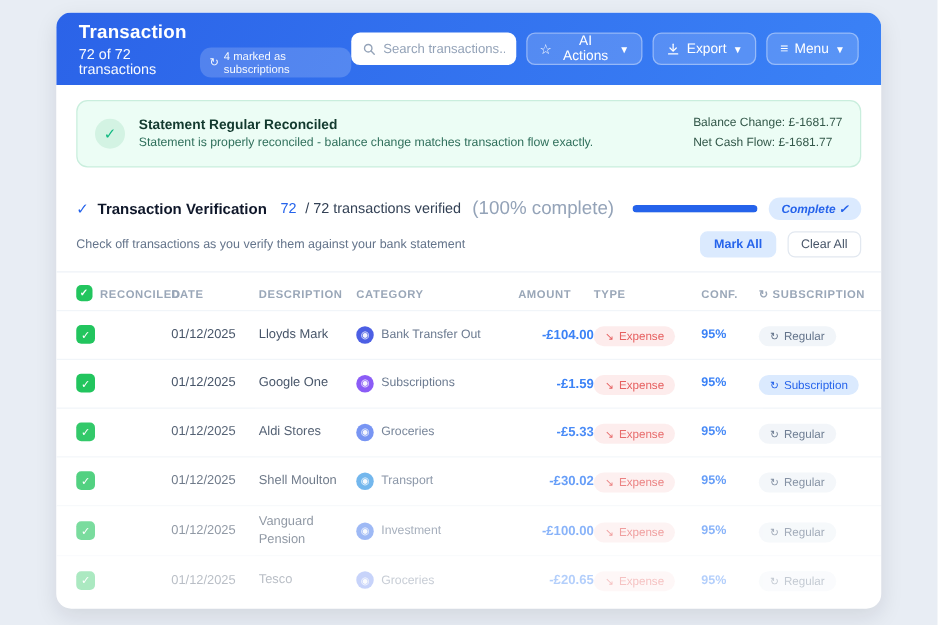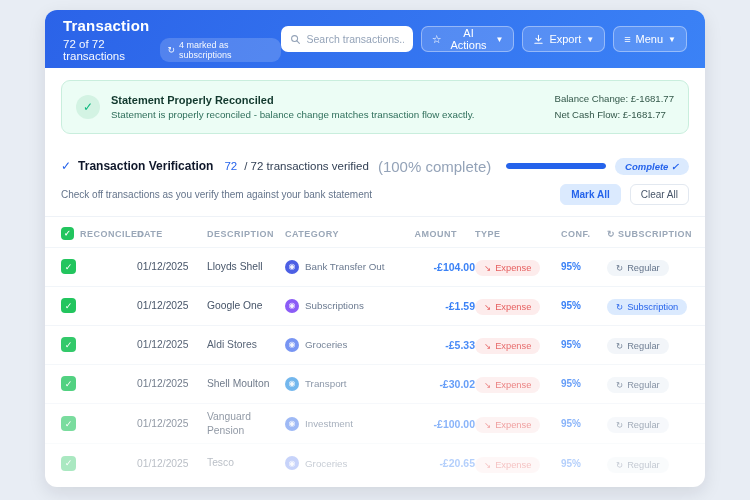--- a/index.html
+++ b/index.html
@@ -138,21 +138,21 @@
         <span>Menu</span>
         <span class="caret">▼</span>
       </button>
     </div>
   </div>
 
   <div class="banner">
     <div class="b-left">
       <div class="b-icon">✓</div>
       <div>
-        <div class="b-title">Statement Properly Reconciled</div>
+        <div class="b-title">Statement Regular Reconciled</div>
         <div class="b-desc">Statement is properly reconciled - balance change matches transaction flow exactly.</div>
       </div>
     </div>
     <div class="b-stats">
       <div><span>Balance Change:</span> <span>£-1681.77</span></div>
       <div><span>Net Cash Flow:</span> <span>£-1681.77</span></div>
     </div>
   </div>
 
   <div class="verify">
@@ -196,21 +196,21 @@
       <span>SUBSCRIPTION</span>
     </div>
   </div>
 
   <div>
   <div class="grid trow" style="opacity: 1;">
     <div>
           <span class="cb">✓</span>
         </div>
     <div class="c-date">01/12/2025</div>
-    <div class="c-desc">Lloyds Shell</div>
+    <div class="c-desc">Lloyds Mark</div>
     <div class="c-cat">
       <span class="cat-ic" style="background: rgb(76, 95, 228);">◉</span>
       <span>Bank Transfer Out</span>
     </div>
     <div class="c-amt">-£104.00</div>
     <div>
       <span class="pill expense">
         <span class="p-ic">↘</span>
         <span>Expense</span>
       </span>

